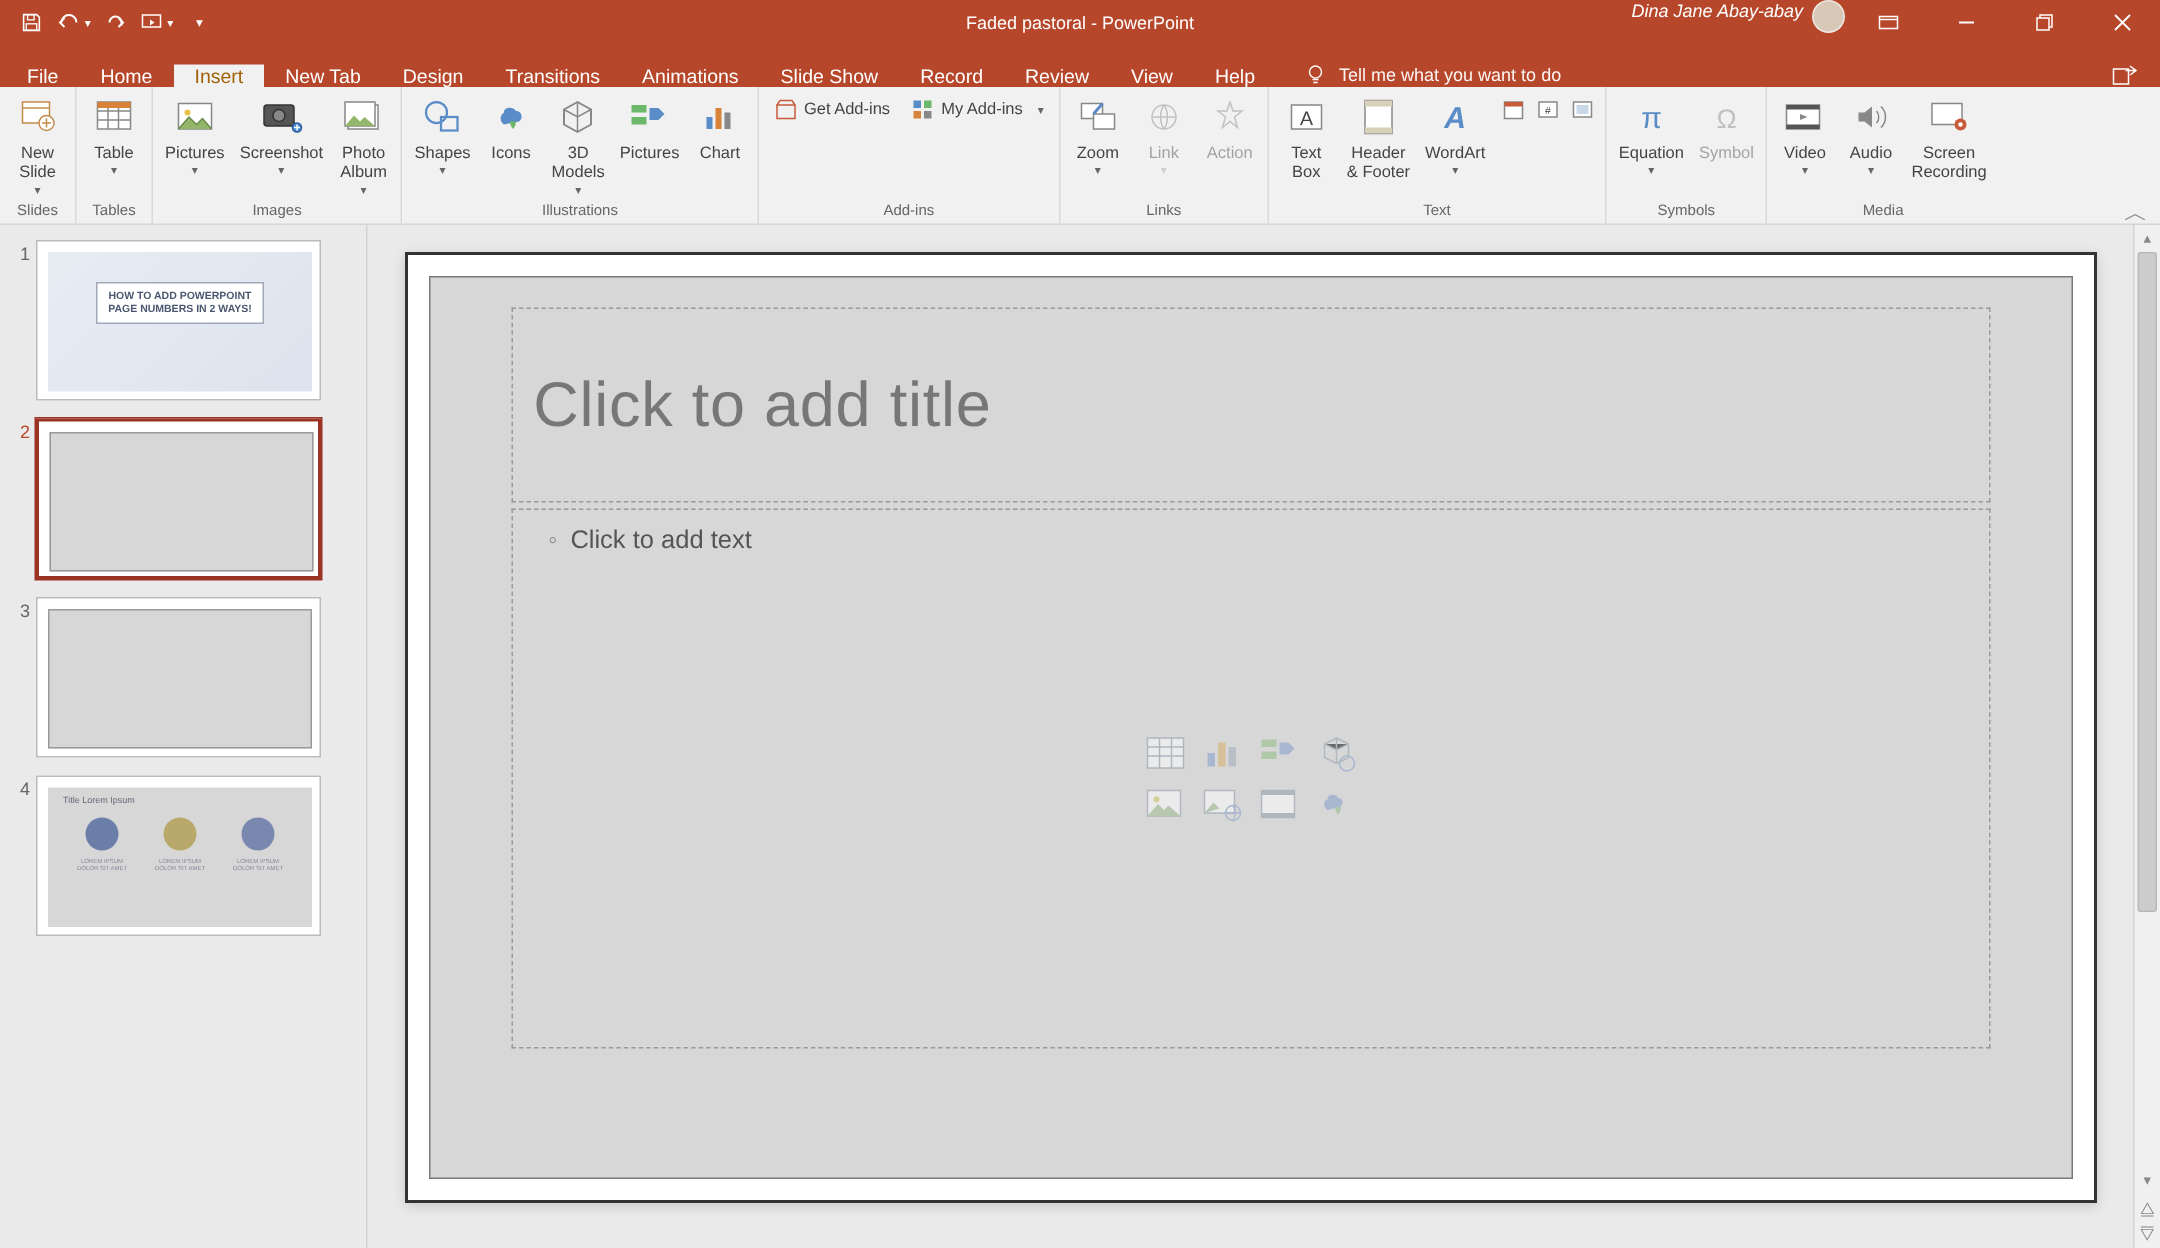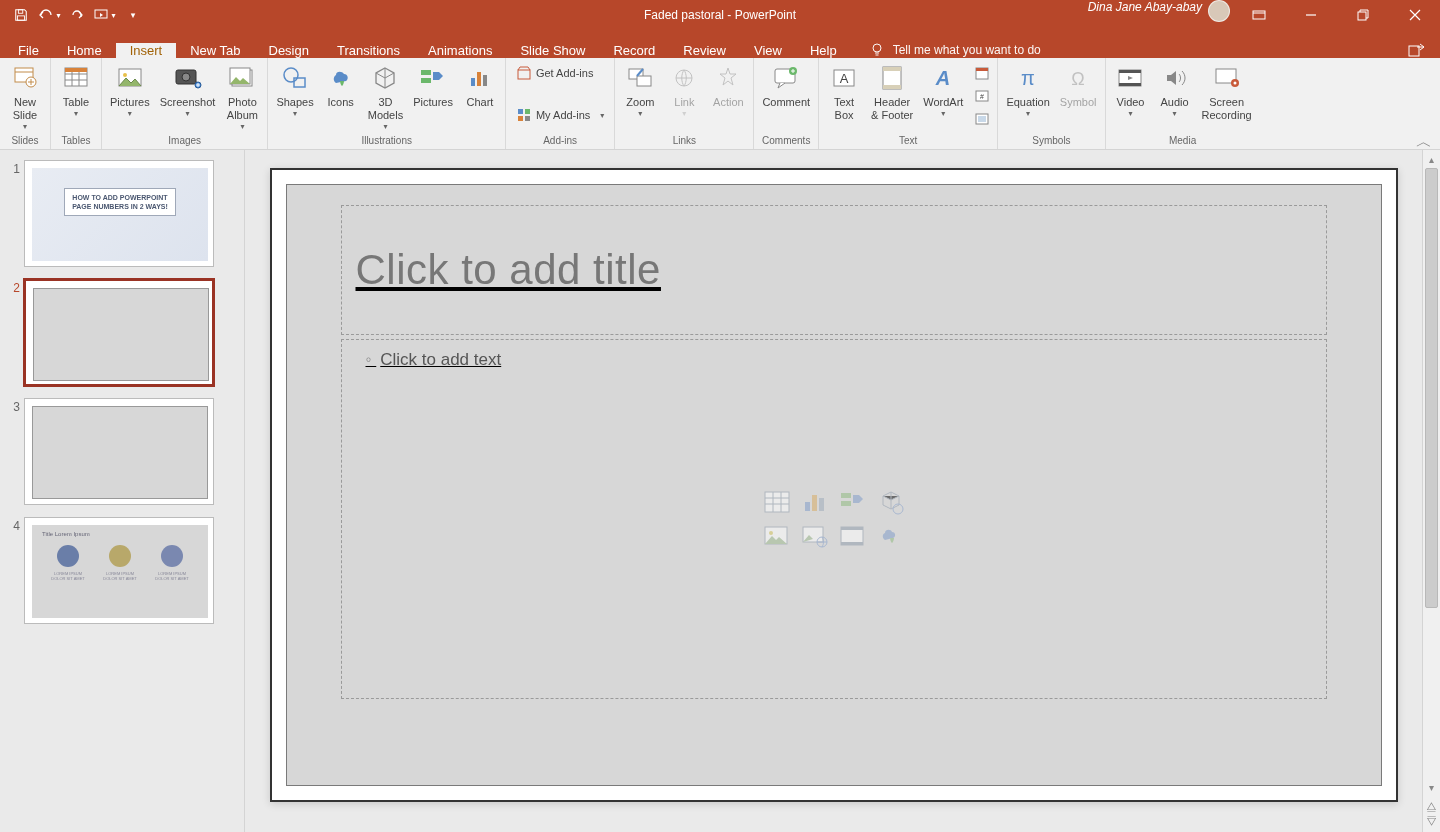--- a/index.html
+++ b/index.html
@@ -23,21 +23,21 @@
 
 
 .ribbon { height: 92px; background: #f1f1f1; border-bottom: 1px solid #d4d4d4; display: flex; position: relative; }
 .rgroup { border-right: 1px solid #d9d9d9; display: flex; flex-direction: column; justify-content: space-between; padding: 2px 4px 1px; }
 .rgroup-items { display: flex; flex: 1; align-items: flex-start; gap: 2px; }
 .rgroup-label { text-align: center; font-size: 10px; color: #666; padding-bottom: 2px; }
 .rbtn-lg { display: flex; flex-direction: column; align-items: center; justify-content: flex-start; padding: 2px 4px 0; min-width: 42px; cursor: pointer; border-radius: 2px; }
 .rbtn-icon { width: 32px; height: 32px; display: flex; align-items: center; justify-content: center; margin-bottom: 2px; }
 .rbtn-label { font-size: 11px; color: #444; text-align: center; line-height: 13px; }
 .rbtn-sm { display: flex; align-items: center; gap: 4px; padding: 2px 6px; font-size: 11px; color: #444; cursor: pointer; height: 22px; }
-.rbtn-col { display: flex; flex-direction: column; gap: 1px; padding-top: 2px; }
+.rbtn-col { display: flex; gap: 1px; padding-top: 2px; }
 .disabled { opacity: 0.45; }
 .collapse-btn { position: absolute; right: 6px; bottom: 3px; width: 18px; height: 14px; cursor: pointer; color: #888; }
 
 
 .editor { display: flex; height: 682px; background: #eaeaea; }
 .thumbpanel { width: 245px; background: #eaeaea; overflow: auto; padding: 8px 0 8px 0; border-right: 1px solid #d4d4d4; }
 .thumb-row { display: flex; align-items: flex-start; padding: 2px 10px 10px 8px; }
 .thumb-num { width: 16px; font-size: 12px; color: #666; text-align: right; padding-top: 2px; padding-right: 4px; }
 .thumb-num.sel { color: #b7472a; }
 .thumb { width: 190px; height: 107px; background: #fff; border: 1px solid #bbb; cursor: pointer; }
@@ -46,21 +46,21 @@
 .thumb1-box { position: absolute; left: 32px; top: 20px; width: 112px; background:#fff; border:1px solid #9fa8b8; padding:4px; text-align:center; font-size:7px; font-weight:700; color:#4a5770; line-height:9px; }
 .thumb2-inner, .thumb3-inner { width: 176px; height: 93px; background: #d7d7d7; margin: 7px; border: 1px solid #999; }
 .thumb4-inner { width: 176px; height: 93px; background: #d7d7d7; margin: 7px; padding: 6px 10px; }
 .thumb4-title { font-size: 6px; color: #667; margin-bottom: 8px; }
 .thumb4-icons { display: flex; justify-content: space-around; margin-bottom: 4px; }
 .thumb4-circle { width: 22px; height: 22px; border-radius: 50%; }
 .thumb4-texts { display: flex; justify-content: space-around; }
 .thumb4-text { font-size: 4px; color: #889; text-align: center; width: 40px; line-height: 5px; }
 
 .slidearea { flex: 1; display: flex; justify-content: center; align-items: flex-start; padding: 18px 8px; position: relative; }
-.slide-outer { width: 1128px; height: 634px; background: #fff; border: 2px solid #333; box-shadow: 0 2px 8px rgba(0,0,0,0.15); padding: 14px; text-decoration: underline; }
+.slide-outer { width: 1128px; height: 634px; background: #fff; border: 2px solid #333; box-shadow: 0 2px 8px rgba(0,0,0,0.15); padding: 14px; }
 .slide-mid { width: 100%; height: 100%; background: #d7d7d7; border: 1px solid #7a7a7a; padding: 20px 54px; position: relative; }
 .title-ph { width: 100%; height: 130px; border: 1px dashed #9a9a9a; display: flex; align-items: center; padding: 0 14px; margin-bottom: 4px; cursor: text; }
 .title-ph-text { font-size: 42px; color: #777; font-weight: 300; letter-spacing: 0.5px; }
 .content-ph { width: 100%; height: 360px; border: 1px dashed #9a9a9a; padding: 10px 24px; position: relative; cursor: text; }
 .bullet-text { font-size: 17px; color: #555; }
 .bullet-text::before { content: "◦ "; color: #888; margin-right: 4px; }
 .content-icons { position: absolute; left: 50%; top: 50%; transform: translate(-50%,-50%); display: grid; grid-template-columns: repeat(4, 34px); grid-template-rows: repeat(2, 30px); gap: 4px; }
 .ci { opacity: 0.5; cursor: pointer; display:flex; align-items:center; justify-content:center; }
 
 .vscroll { width: 18px; background: #f0f0f0; border-left: 1px solid #d4d4d4; display: flex; flex-direction: column; }
@@ -354,36 +354,20 @@
             <svg width="24" height="24" viewBox="0 0 24 24">
               <path d="M12 2l2 6h6l-5 4 2 7-5-4-5 4 2-7-5-4h6z" fill="none" stroke="#888"></path>
             </svg>
           </div>
         <div class="rbtn-label">Action</div>
       </div>
     </div>
     <div class="rgroup-label">Links</div>
   </div>
 
-  <div class="rgroup">
-    <div class="rgroup-items">
-      <div class="rbtn-lg">
-        <div class="rbtn-icon">
-            <svg width="28" height="26" viewBox="0 0 28 26">
-              <rect x="3" y="4" width="20" height="14" rx="2" fill="#fff" stroke="#888"></rect>
-              <path d="M8 18l-2 5 7-5" fill="#fff" stroke="#888"></path>
-              <circle cx="21" cy="6" r="4" fill="#6bb86b"></circle>
-              <path d="M21 4v4M19 6h4" stroke="#fff"></path>
-            </svg>
-          </div>
-        <div class="rbtn-label">Comment</div>
-      </div>
-    </div>
-    <div class="rgroup-label">Comments</div>
-  </div>
 
   <div class="rgroup">
     <div class="rgroup-items">
       <div class="rbtn-lg">
         <div class="rbtn-icon">
             <svg width="26" height="24" viewBox="0 0 26 24">
               <rect x="3" y="4" width="20" height="16" fill="#fff" stroke="#888"></rect>
               <text x="13" y="17" font-size="13" text-anchor="middle" fill="#444" font-family="serif">A</text>
             </svg>
           </div>

